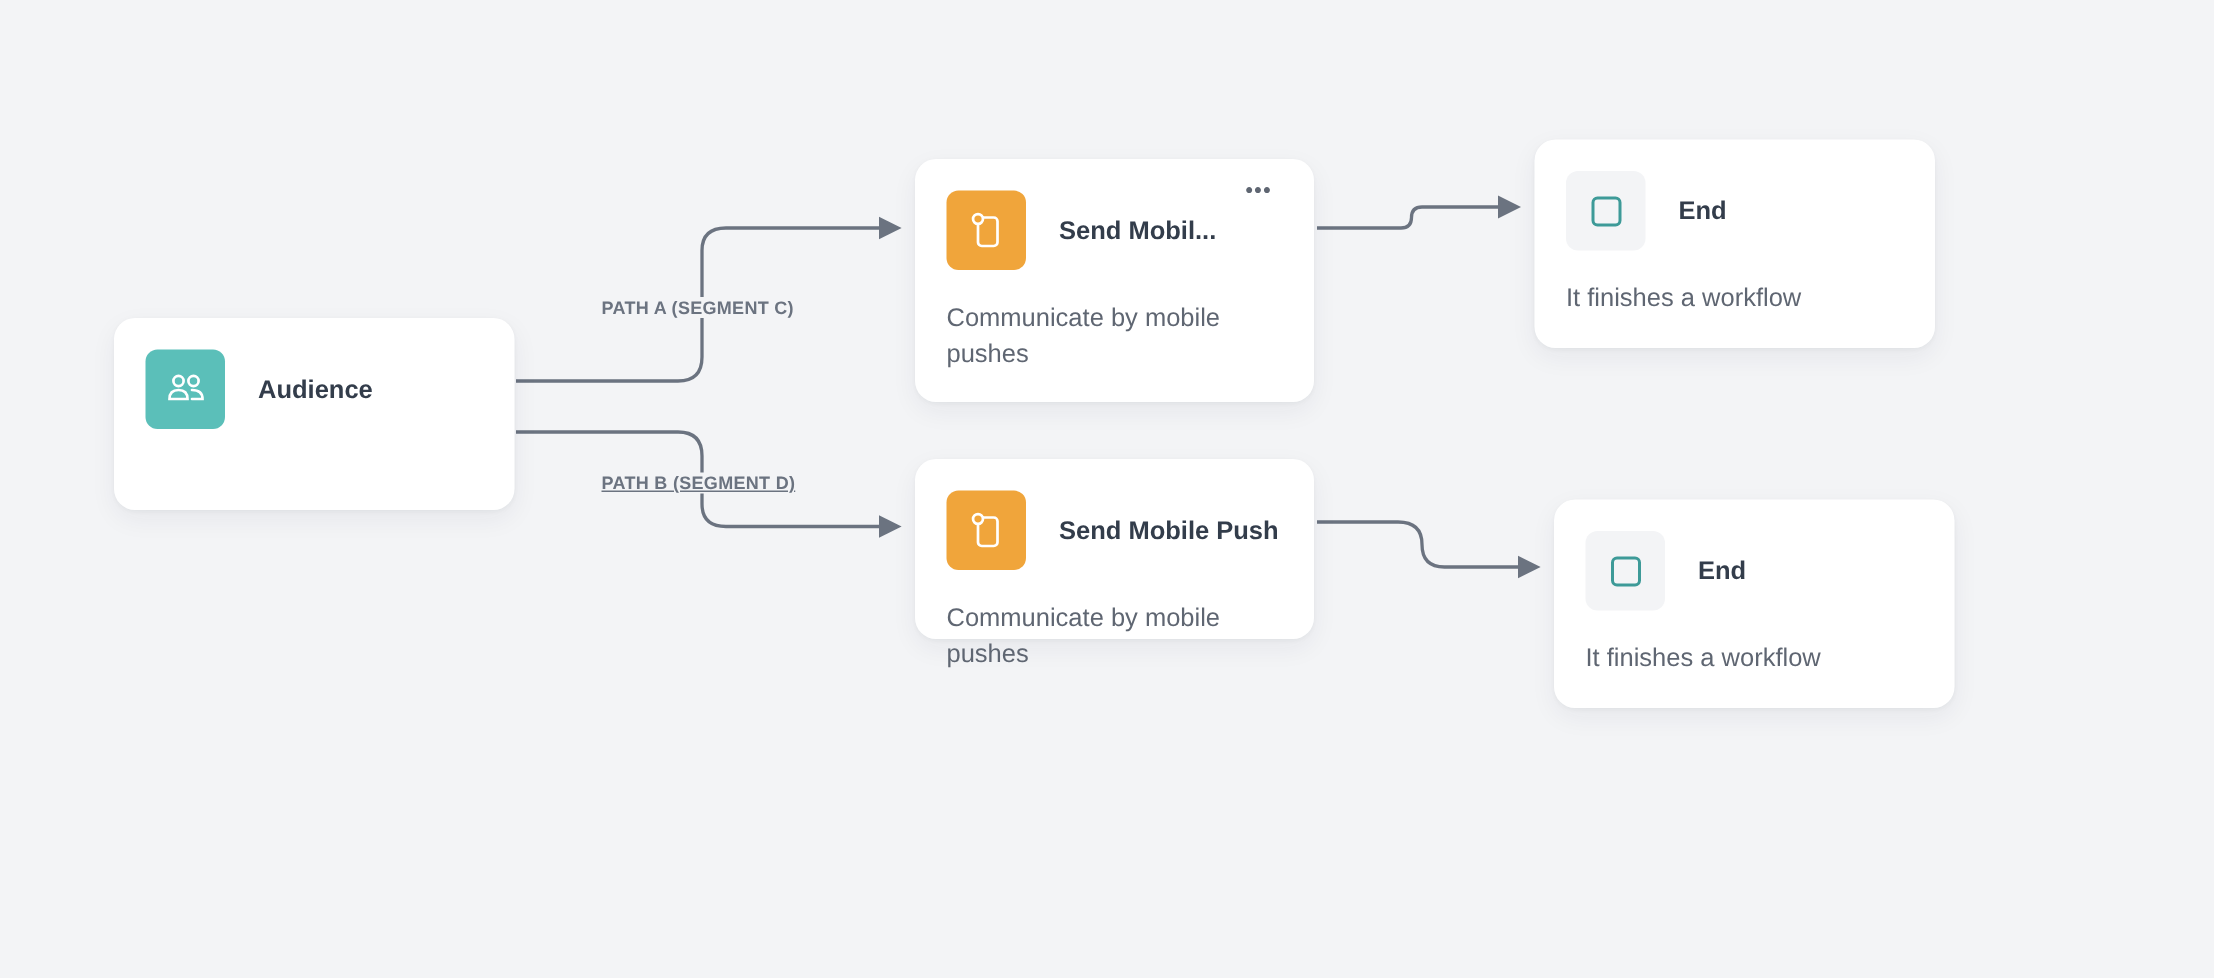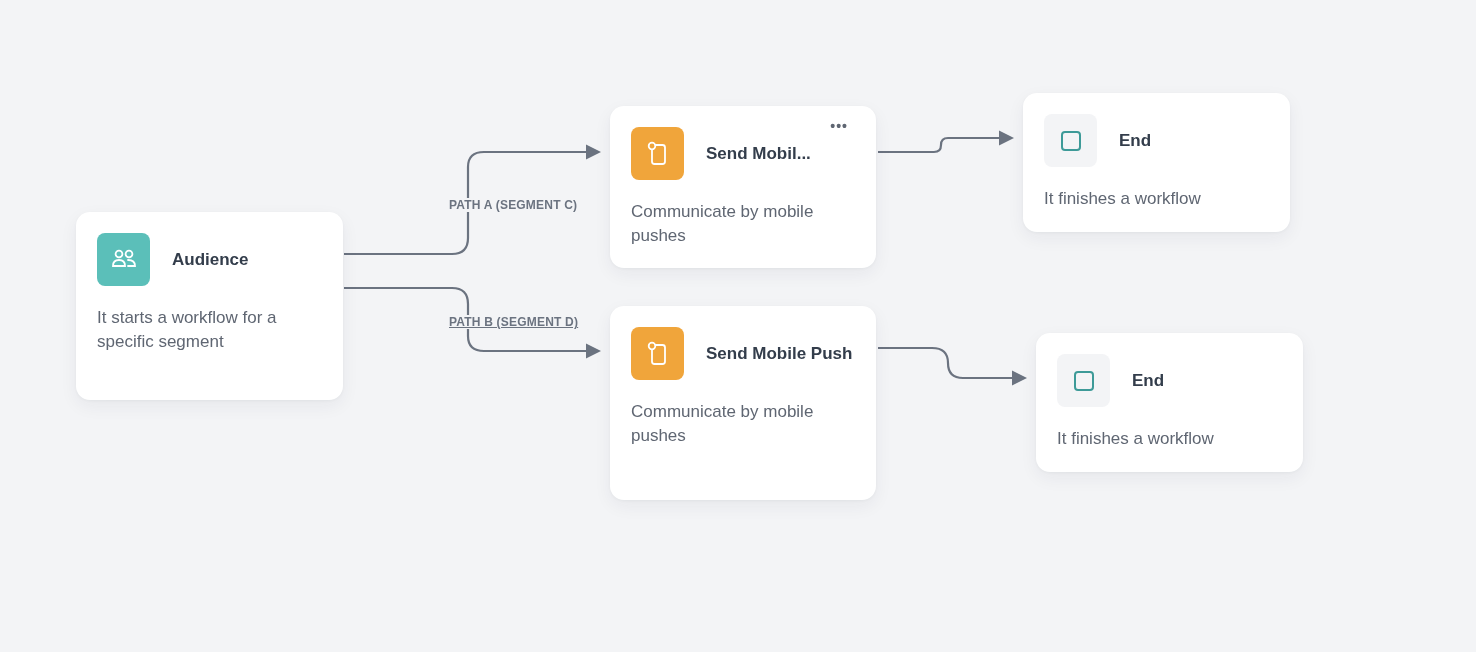--- a/index.html
+++ b/index.html
@@ -24,21 +24,21 @@
     }
     .node-desc {
       position:absolute; left:21px; top:94px; right:20px; font-size:17px; line-height:24px; color:#5f6672;
     }
     .menu-dots {
       position:absolute; right:28px; top:12px; font-size:14px; letter-spacing:1px; color:#5f6672; cursor:pointer;
       font-weight:bold;
     }
     .edge-label {
       position:absolute; font-size:12px; font-weight:bold; color:#6b7380; letter-spacing:0.2px;
-      background:#f3f4f6; padding:0 2px; white-space:nowrap;margin-left:48px;
+      background:#f3f4f6; padding:0 2px; white-space:nowrap;
     }
   </style>
 </head>
 <body>
 
 <div class="canvas">
 
   <svg class="edges" viewBox="0 0 1476 652">
     <defs>
       <marker id="arrow" viewBox="0 0 10 10" refX="8" refY="5" markerWidth="7" markerHeight="7" orient="auto">
@@ -49,46 +49,45 @@
       <path d="M344,254 L452,254 Q468,254 468,238 L468,167 Q468,152 484,152 L598,152" marker-end="url(#arrow)"></path>
       <path d="M344,288 L452,288 Q468,288 468,304 L468,336 Q468,351 484,351 L598,351" marker-end="url(#arrow)"></path>
       <path d="M878,152 L934,152 Q941,152 941,145 Q941,138 948,138 L1011,138" marker-end="url(#arrow)"></path>
       <path d="M878,348 L932,348 Q948,348 948,363 Q948,378 963,378 L1024,378" marker-end="url(#arrow)"></path>
     </g>
   </svg>
 
   <div class="edge-label" style="left:399px; top:198px;">PATH A (SEGMENT C)</div>
   <div class="edge-label" style="left:399px; top:315px;text-decoration:underline;">PATH B (SEGMENT D)</div>
 
-  <div class="node" style="left:76px; top:212px; width:267px; height:188px;">
+  <div class="node" style="left:76px; top:212px; width:267px; height:128px;">
     <div class="node-icon" style="background:#5bbfb9;">
       <svg width="26" height="22" viewBox="0 0 26 22" fill="none" stroke="#ffffff" stroke-width="1.8" stroke-linecap="round">
         <circle cx="8" cy="5" r="3.4"></circle>
         <path d="M2 17 Q2 11 8 11 Q14 11 14 17 Z"></path>
         <circle cx="18" cy="5" r="3.4"></circle>
         <path d="M17 11 Q24 11 24 17 L17 17"></path>
       </svg>
     </div>
     <div class="node-title">Audience</div>
-    <div class="node-desc">It starts a workflow for a specific segment</div>
   </div>
 
   <div class="node" style="left:610px; top:106px; width:266px; height:162px;">
     <div class="node-icon" style="background:#f0a53b;">
       <svg width="24" height="26" viewBox="0 0 24 26" fill="none" stroke="#ffffff" stroke-width="1.8">
         <rect x="6" y="4" width="13" height="19" rx="2.5"></rect>
         <circle cx="6" cy="5" r="3.3" fill="#f0a53b"></circle>
       </svg>
     </div>
     <div class="node-title">Send Mobil...</div>
     <div class="menu-dots">•••</div>
     <div class="node-desc">Communicate by mobile pushes</div>
   </div>
 
-  <div class="node" style="left:610px; top:306px; width:266px; height:194px;">
+  <div class="node" style="left:610px; top:306px; width:266px; height:120px;">
     <div class="node-icon" style="background:#f0a53b;">
       <svg width="24" height="26" viewBox="0 0 24 26" fill="none" stroke="#ffffff" stroke-width="1.8">
         <rect x="6" y="4" width="13" height="19" rx="2.5"></rect>
         <circle cx="6" cy="5" r="3.3" fill="#f0a53b"></circle>
       </svg>
     </div>
     <div class="node-title">Send Mobile Push</div>
     <div class="node-desc">Communicate by mobile pushes</div>
   </div>
 

